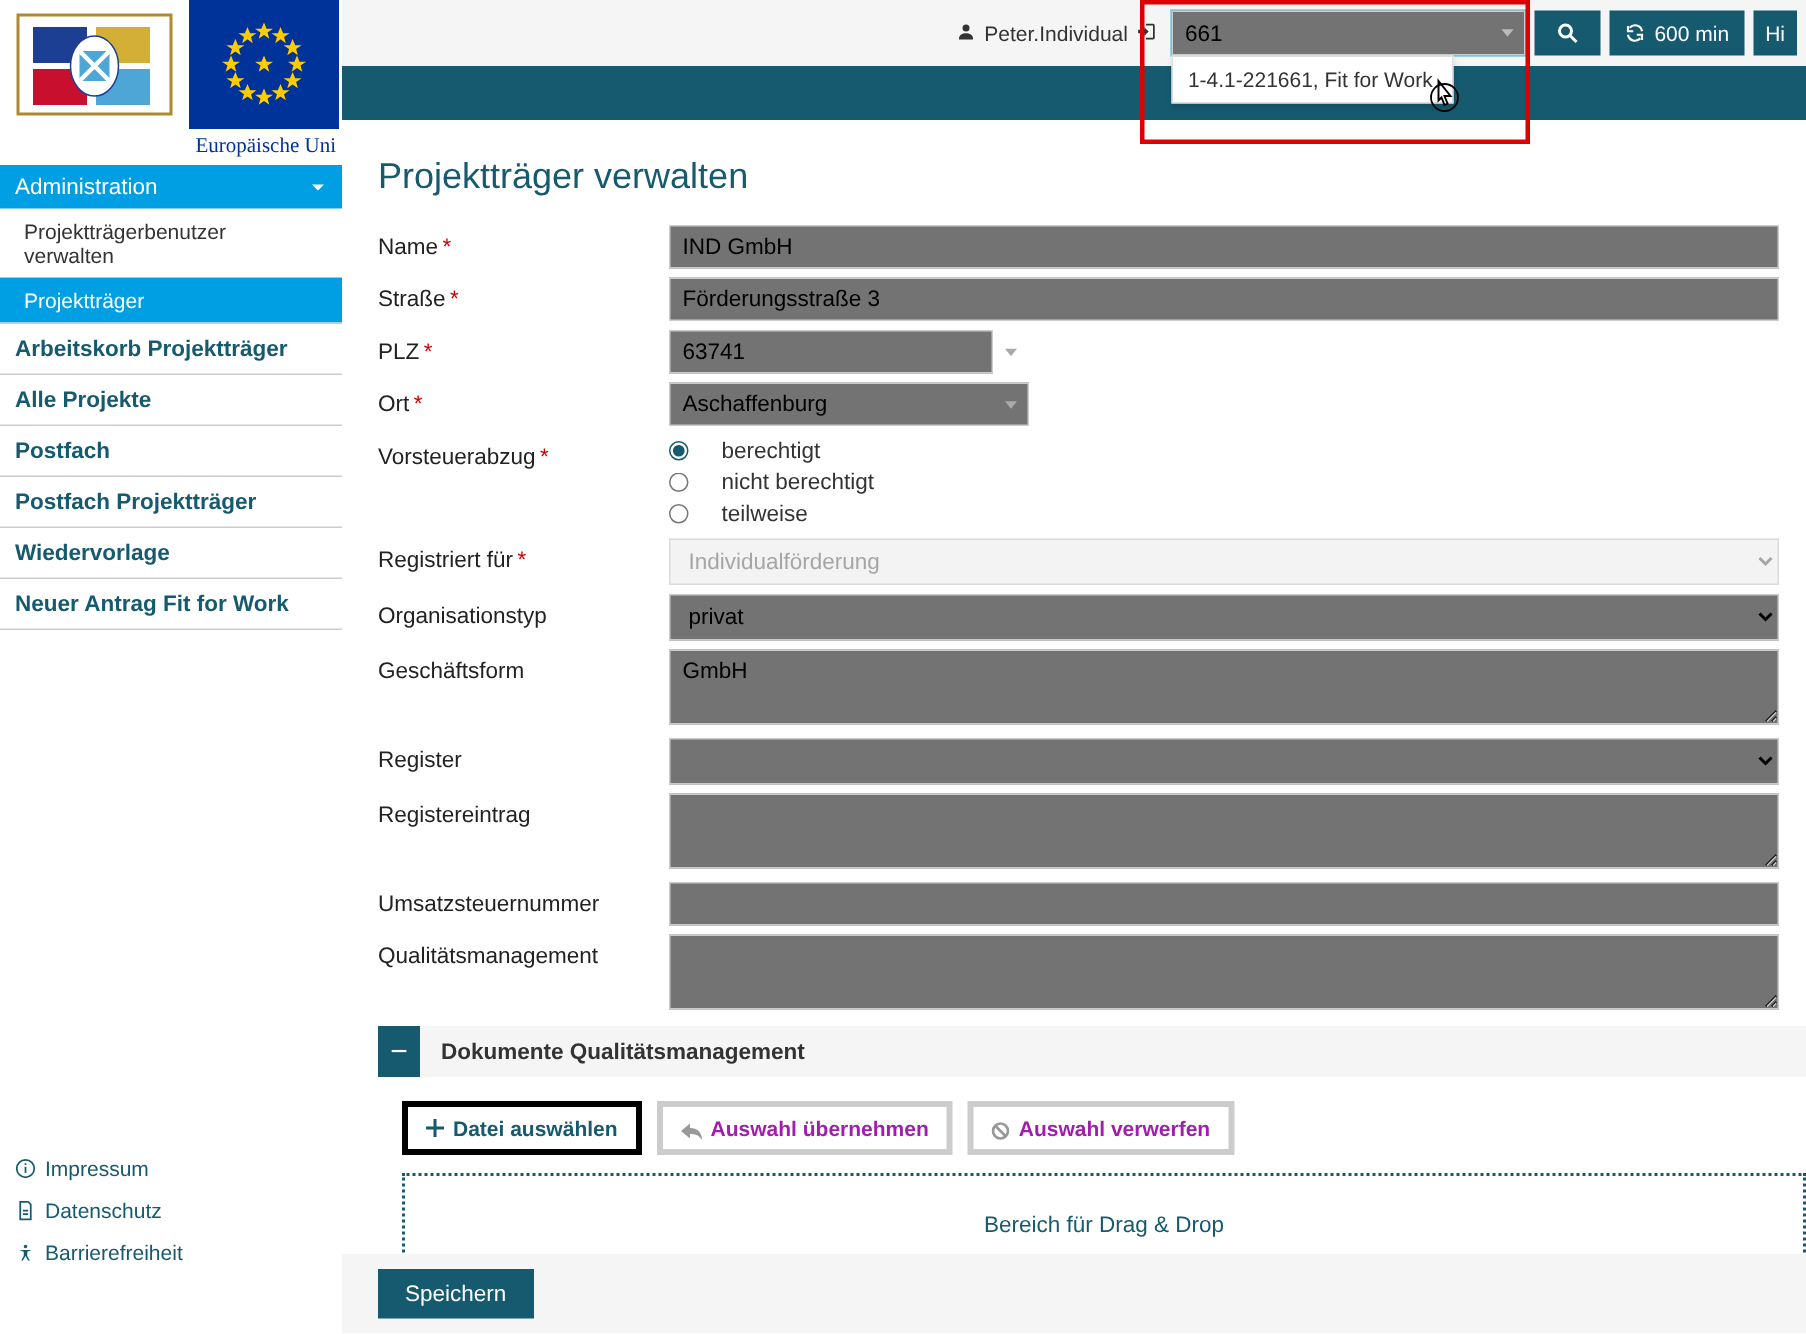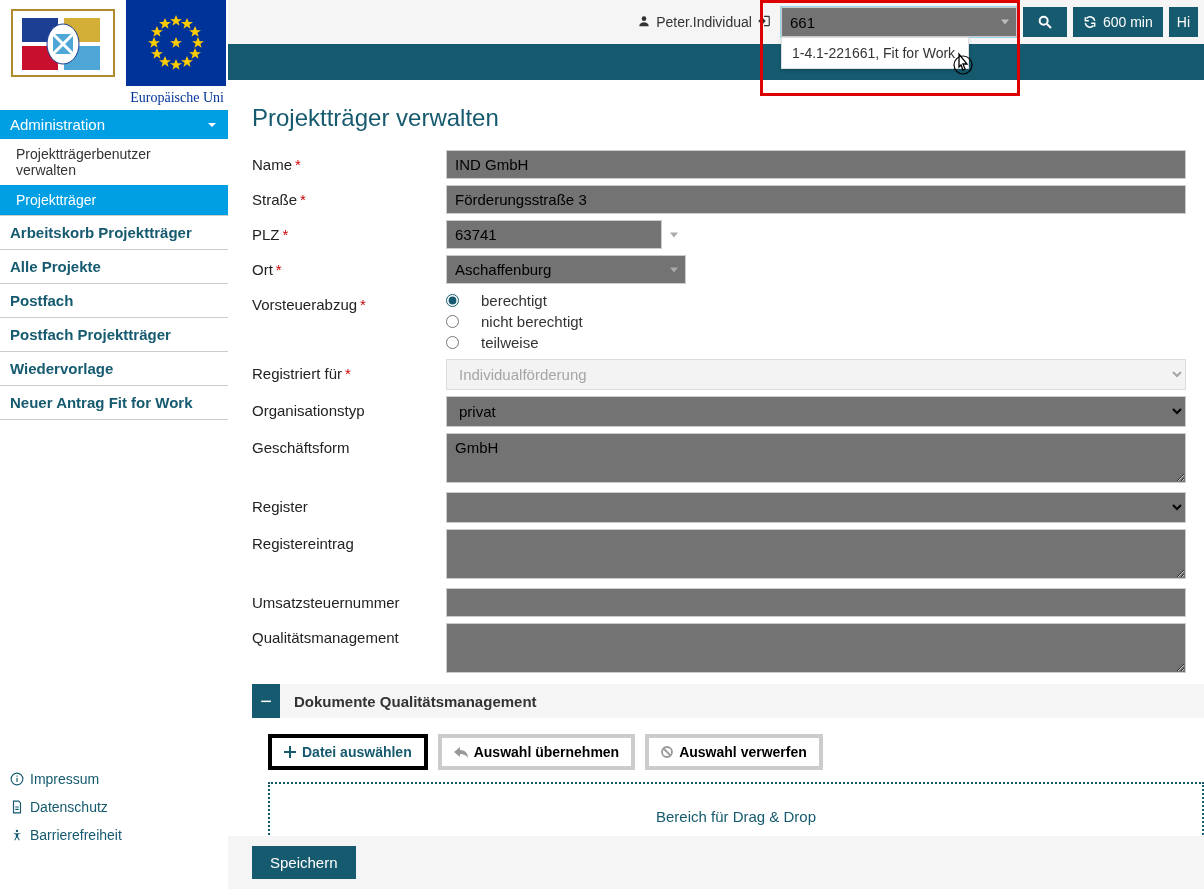--- a/index.html
+++ b/index.html
@@ -47,21 +47,21 @@
 .radio-row input { accent-color:#155a6f;}
 
 
 .section-hdr { display:flex; align-items:center; background:#f5f5f5; margin-top:8px; height:34px;}
 .section-toggle { width:28px; height:34px; background:#155a6f; color:#fff; display:flex; align-items:center; justify-content:center; font-size:20px; cursor:pointer;}
 .section-title { padding-left:14px; font-weight:700; font-size:15px;}
 
 .doc-area { padding:16px 0 0 16px; }
 .btn-row { display:flex; gap:10px;}
 .btn { border:4px solid #000000; background:#fff; color:#155a6f; padding:6px 12px; font-size:14px; display:inline-flex; align-items:center; gap:6px; cursor:pointer;font-weight:bold;}
-.btn.disabled { color:#000000; border-color:#ccc; cursor:default;}
+.btn.disabled { color:#a21caf; border-color:#ccc; cursor:default;align-items:flex-end;}
 .dropzone { margin-top:12px; border:2px dotted #155a6f; border-top-style:dotted; padding:24px; text-align:center; color:#155a6f; font-size:15px;}
 
 .save-bar { position:absolute; left:228px; right:0; bottom:0; background:#f5f5f5; padding:10px 0 10px 24px;}
 .btn-primary { background:#155a6f; color:#fff; border:none; padding:8px 18px; font-size:15px; cursor:pointer;}
 
 
 .user-chip { display:flex; align-items:flex-start; gap:5px; font-size:14px; color:#333; margin-right:4px;}
 .search-wrap { position:relative; width:236px;}
 .search-input { width:100%; height:30px; border:1px solid #5bc0de; padding:4px 24px 4px 8px; font-size:15px; outline:1px solid rgba(0,160,220,.4);}
 .search-caret { position:absolute; right:8px; top:50%; transform:translateY(-50%); width:0;height:0; border-left:4px solid transparent; border-right:4px solid transparent; border-top:5px solid #bbb;}

